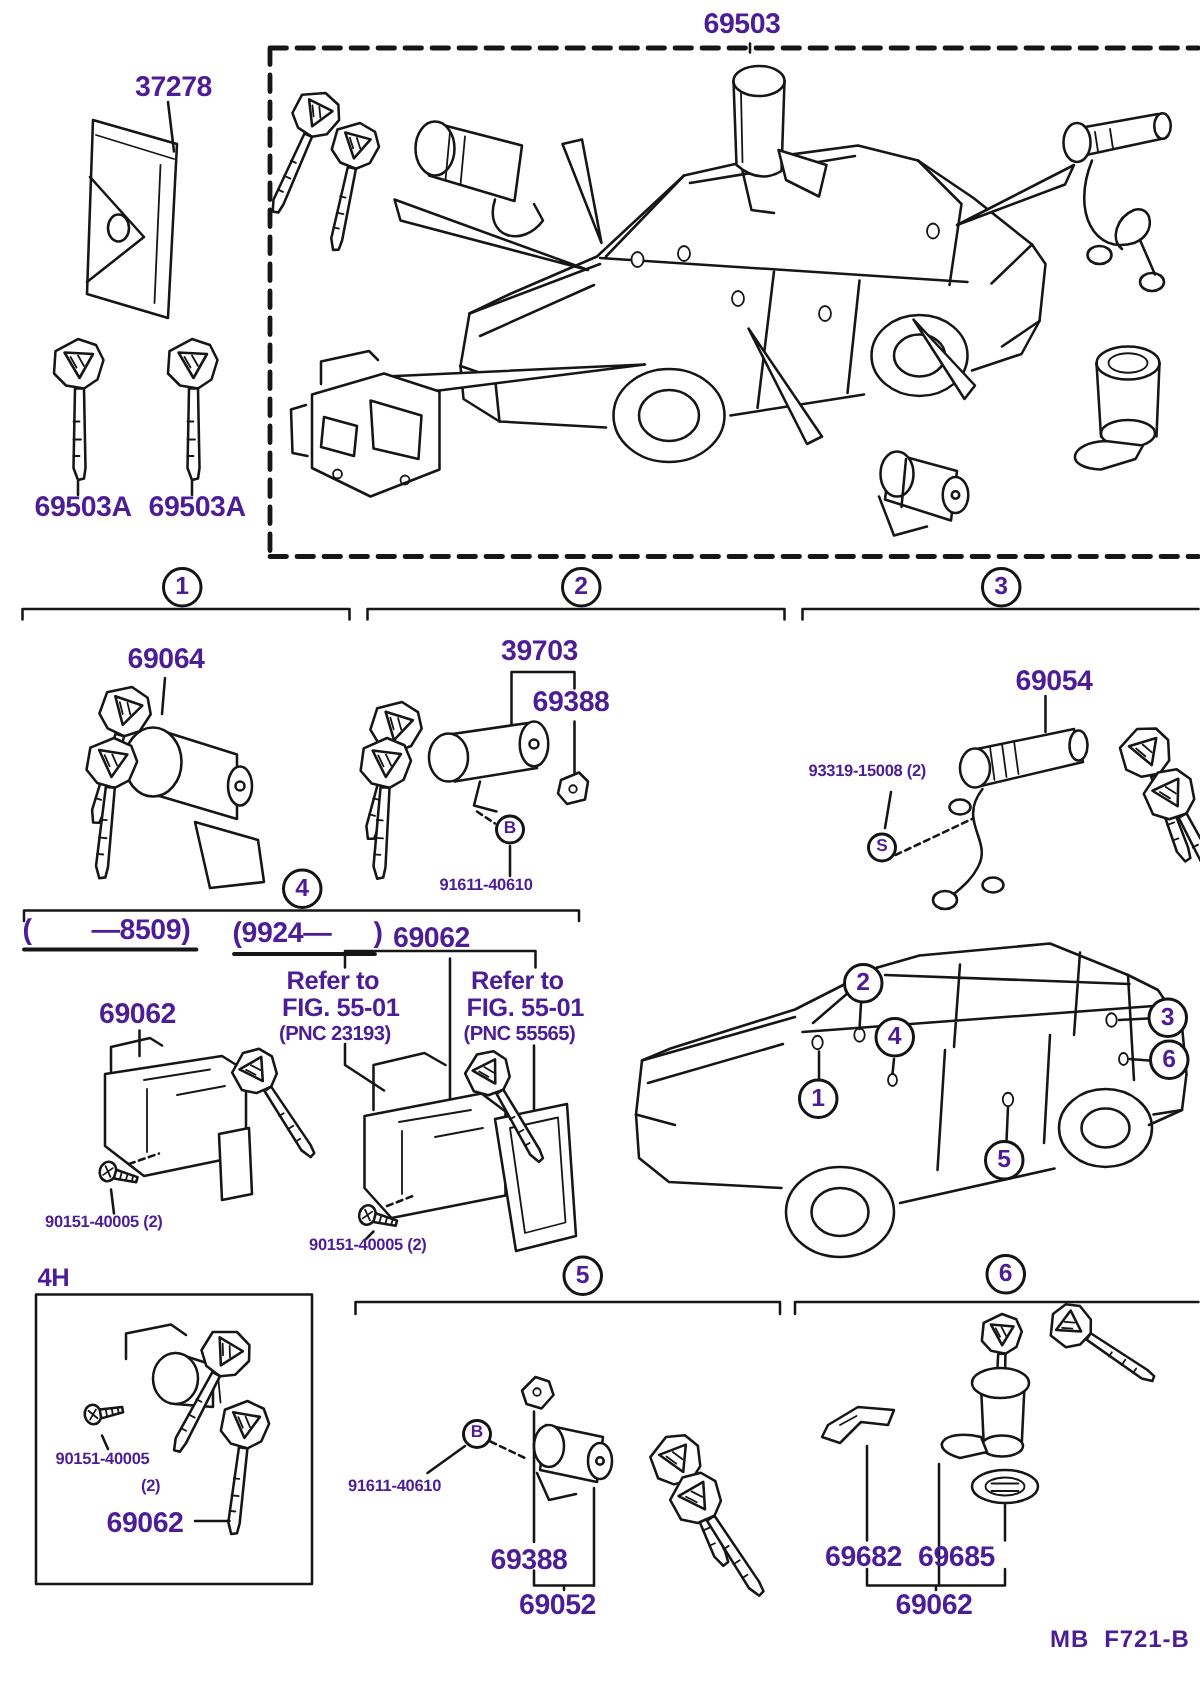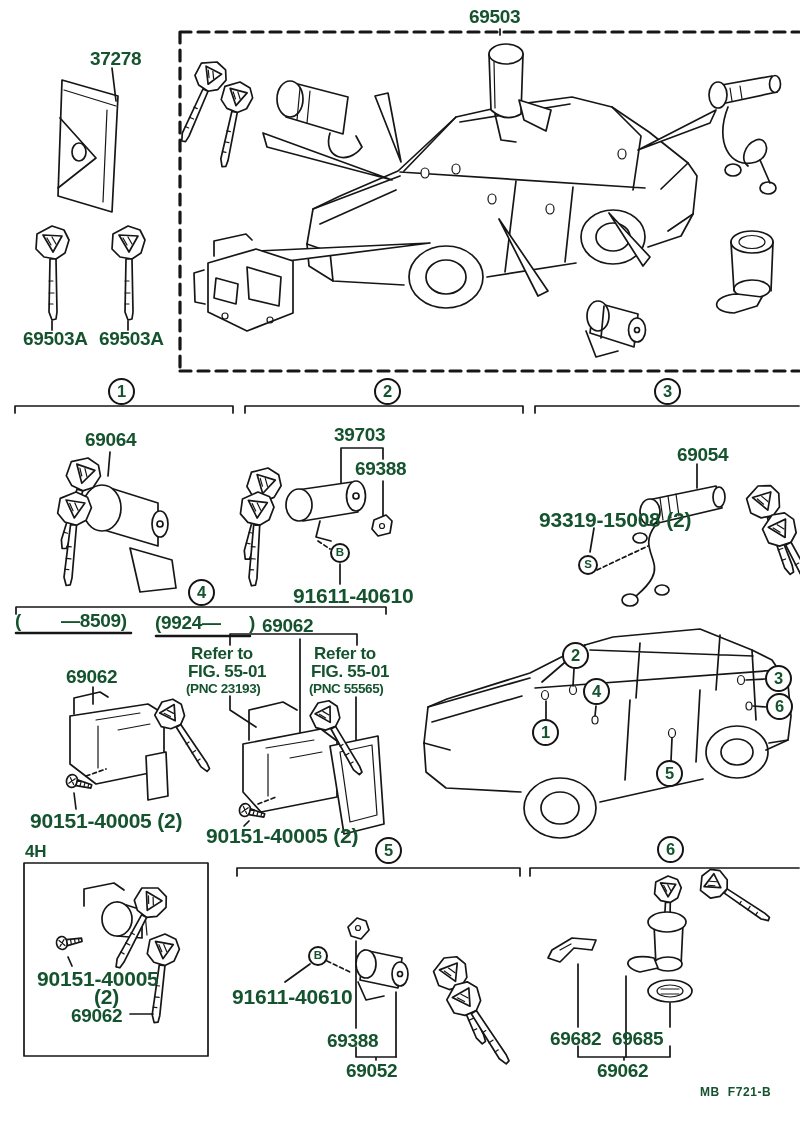--- a/index.html
+++ b/index.html
@@ -1,30 +1,30 @@
 <!DOCTYPE html>
 <html><head>
 <meta charset="utf-8">
 <style>
   html,body{margin:0;padding:0;background:#fff;}
   .page{position:relative;width:800px;height:1126px;background:#ffffff;overflow:hidden;
-        font-family:"Liberation Sans",sans-serif;color:#14532d;}
+        font-family:"Liberation Sans",sans-serif;color:#4c1d95;}
   .art{position:absolute;left:0;top:0;}
   .art *{vector-effect:non-scaling-stroke;}
   svg{stroke:#161616;fill:none;stroke-width:1.7;stroke-linejoin:round;stroke-linecap:round;}
   svg .w{fill:#ffffff;}
   svg .thin{stroke-width:1.2;}
   svg .thick{stroke-width:2.6;}
   svg .dash{stroke-dasharray:4 3;}
   svg .boxdash{stroke-dasharray:11 7;stroke-width:3.2;}
   .pn{position:absolute;font-weight:700;font-size:19px;line-height:1;letter-spacing:-0.3px;white-space:pre;}
   .md{font-size:17px;}
-  .md2{font-size:21px;letter-spacing:-0.2px;}
+  .md2{font-size:11px;letter-spacing:-0.2px;}
   .sm{font-size:13.5px;letter-spacing:-0.4px;}
-  .ft{font-size:12px;letter-spacing:0.6px;}
+  .ft{font-size:16px;letter-spacing:0.6px;}
   .circle-num{position:absolute;box-sizing:border-box;width:27px;height:27px;border:2.4px solid #141414;
     border-radius:50%;background:#fff;display:flex;align-items:center;justify-content:center;
     font-weight:700;font-size:16.5px;line-height:1;}
   .circle-letter{position:absolute;box-sizing:border-box;width:20px;height:20px;border:2px solid #141414;
     border-radius:50%;background:#fff;display:flex;align-items:center;justify-content:center;
     font-weight:700;font-size:11.5px;line-height:1;}
 </style>
 </head>
 <body>
 

